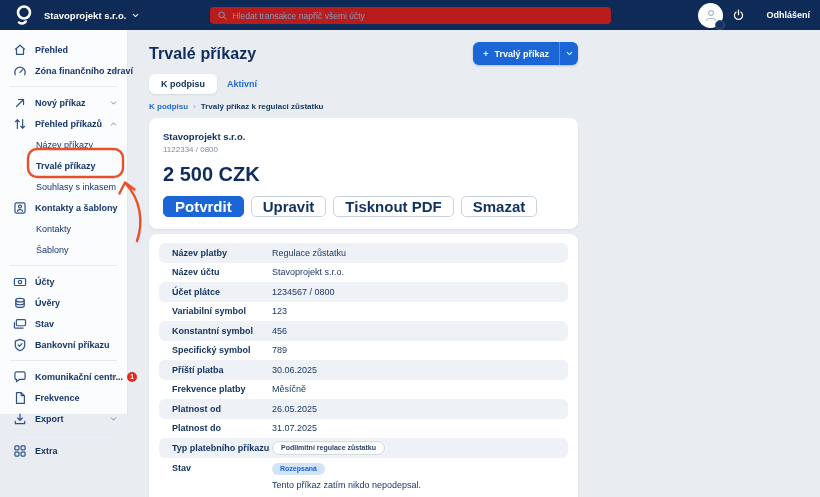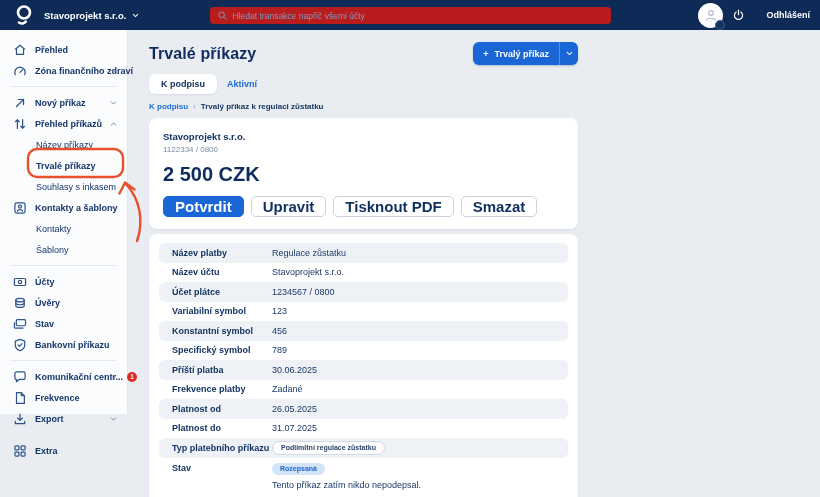--- a/index.html
+++ b/index.html
@@ -403,21 +403,21 @@
       <div class="drow">
           <span class="dlabel">Specifický symbol</span>
           <span class="dvalue">789</span>
         </div>
       <div class="drow">
           <span class="dlabel">Příští platba</span>
           <span class="dvalue">30.06.2025</span>
         </div>
       <div class="drow">
           <span class="dlabel">Frekvence platby</span>
-          <span class="dvalue">Zadané</span>
+          <span class="dvalue">Měsíčně</span>
         </div>
       <div class="drow">
           <span class="dlabel">Platnost od</span>
           <span class="dvalue">26.05.2025</span>
         </div>
       <div class="drow">
           <span class="dlabel">Platnost do</span>
           <span class="dvalue">31.07.2025</span>
         </div>
       <div class="drow">

